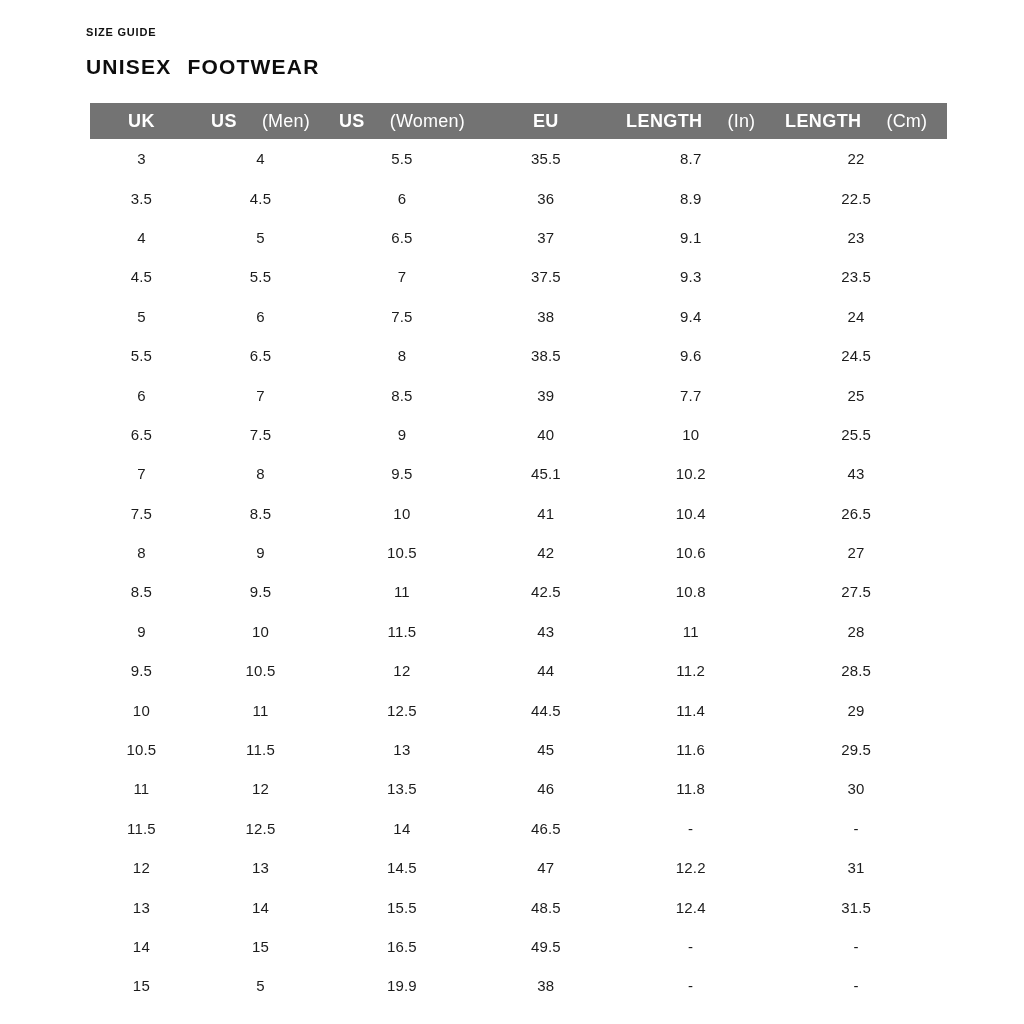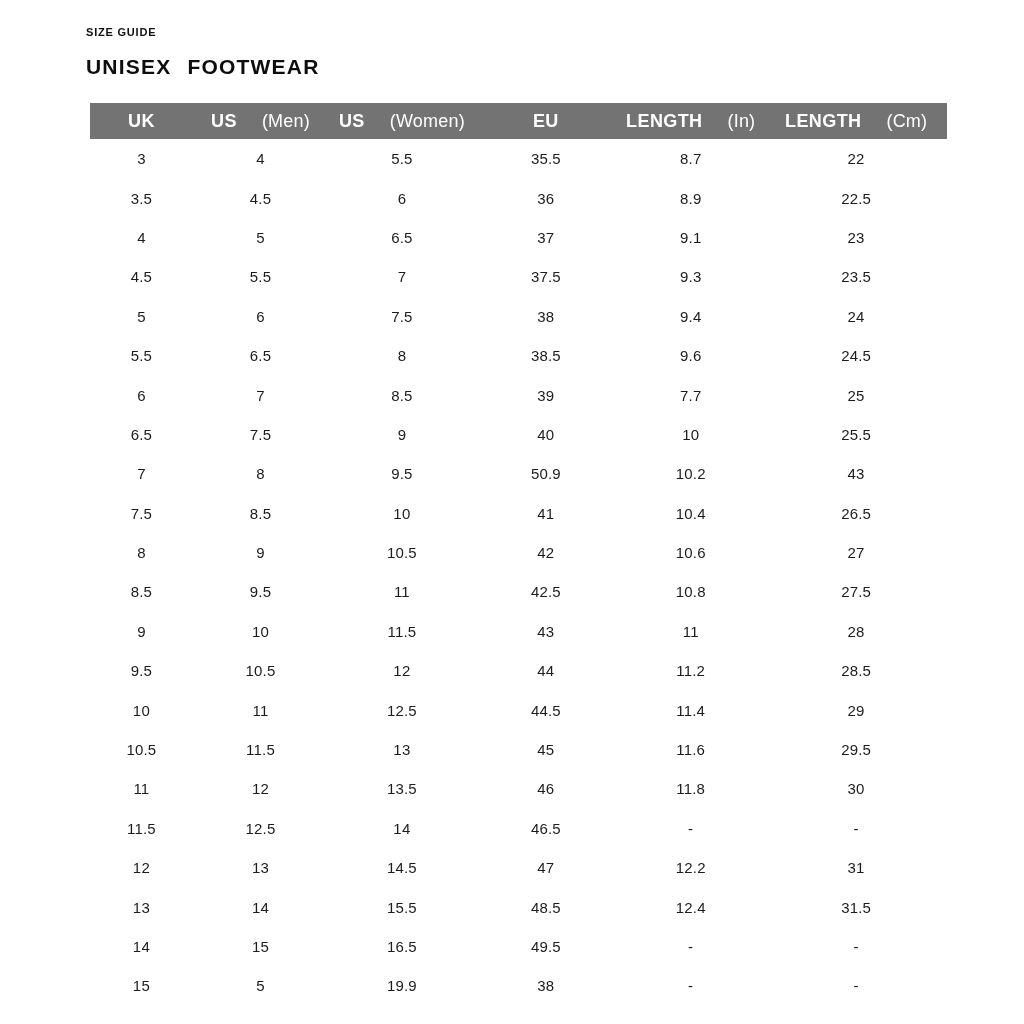--- a/index.html
+++ b/index.html
@@ -174,21 +174,21 @@
           <td>7.5</td>
           <td>9</td>
           <td>40</td>
           <td>10</td>
           <td>25.5</td>
         </tr>
         <tr>
           <td>7</td>
           <td>8</td>
           <td>9.5</td>
-          <td>50.9</td>
+          <td>45.1</td>
           <td>10.2</td>
           <td>43</td>
         </tr>
         <tr>
           <td>7.5</td>
           <td>8.5</td>
           <td>10</td>
           <td>41</td>
           <td>10.4</td>
           <td>26.5</td>

